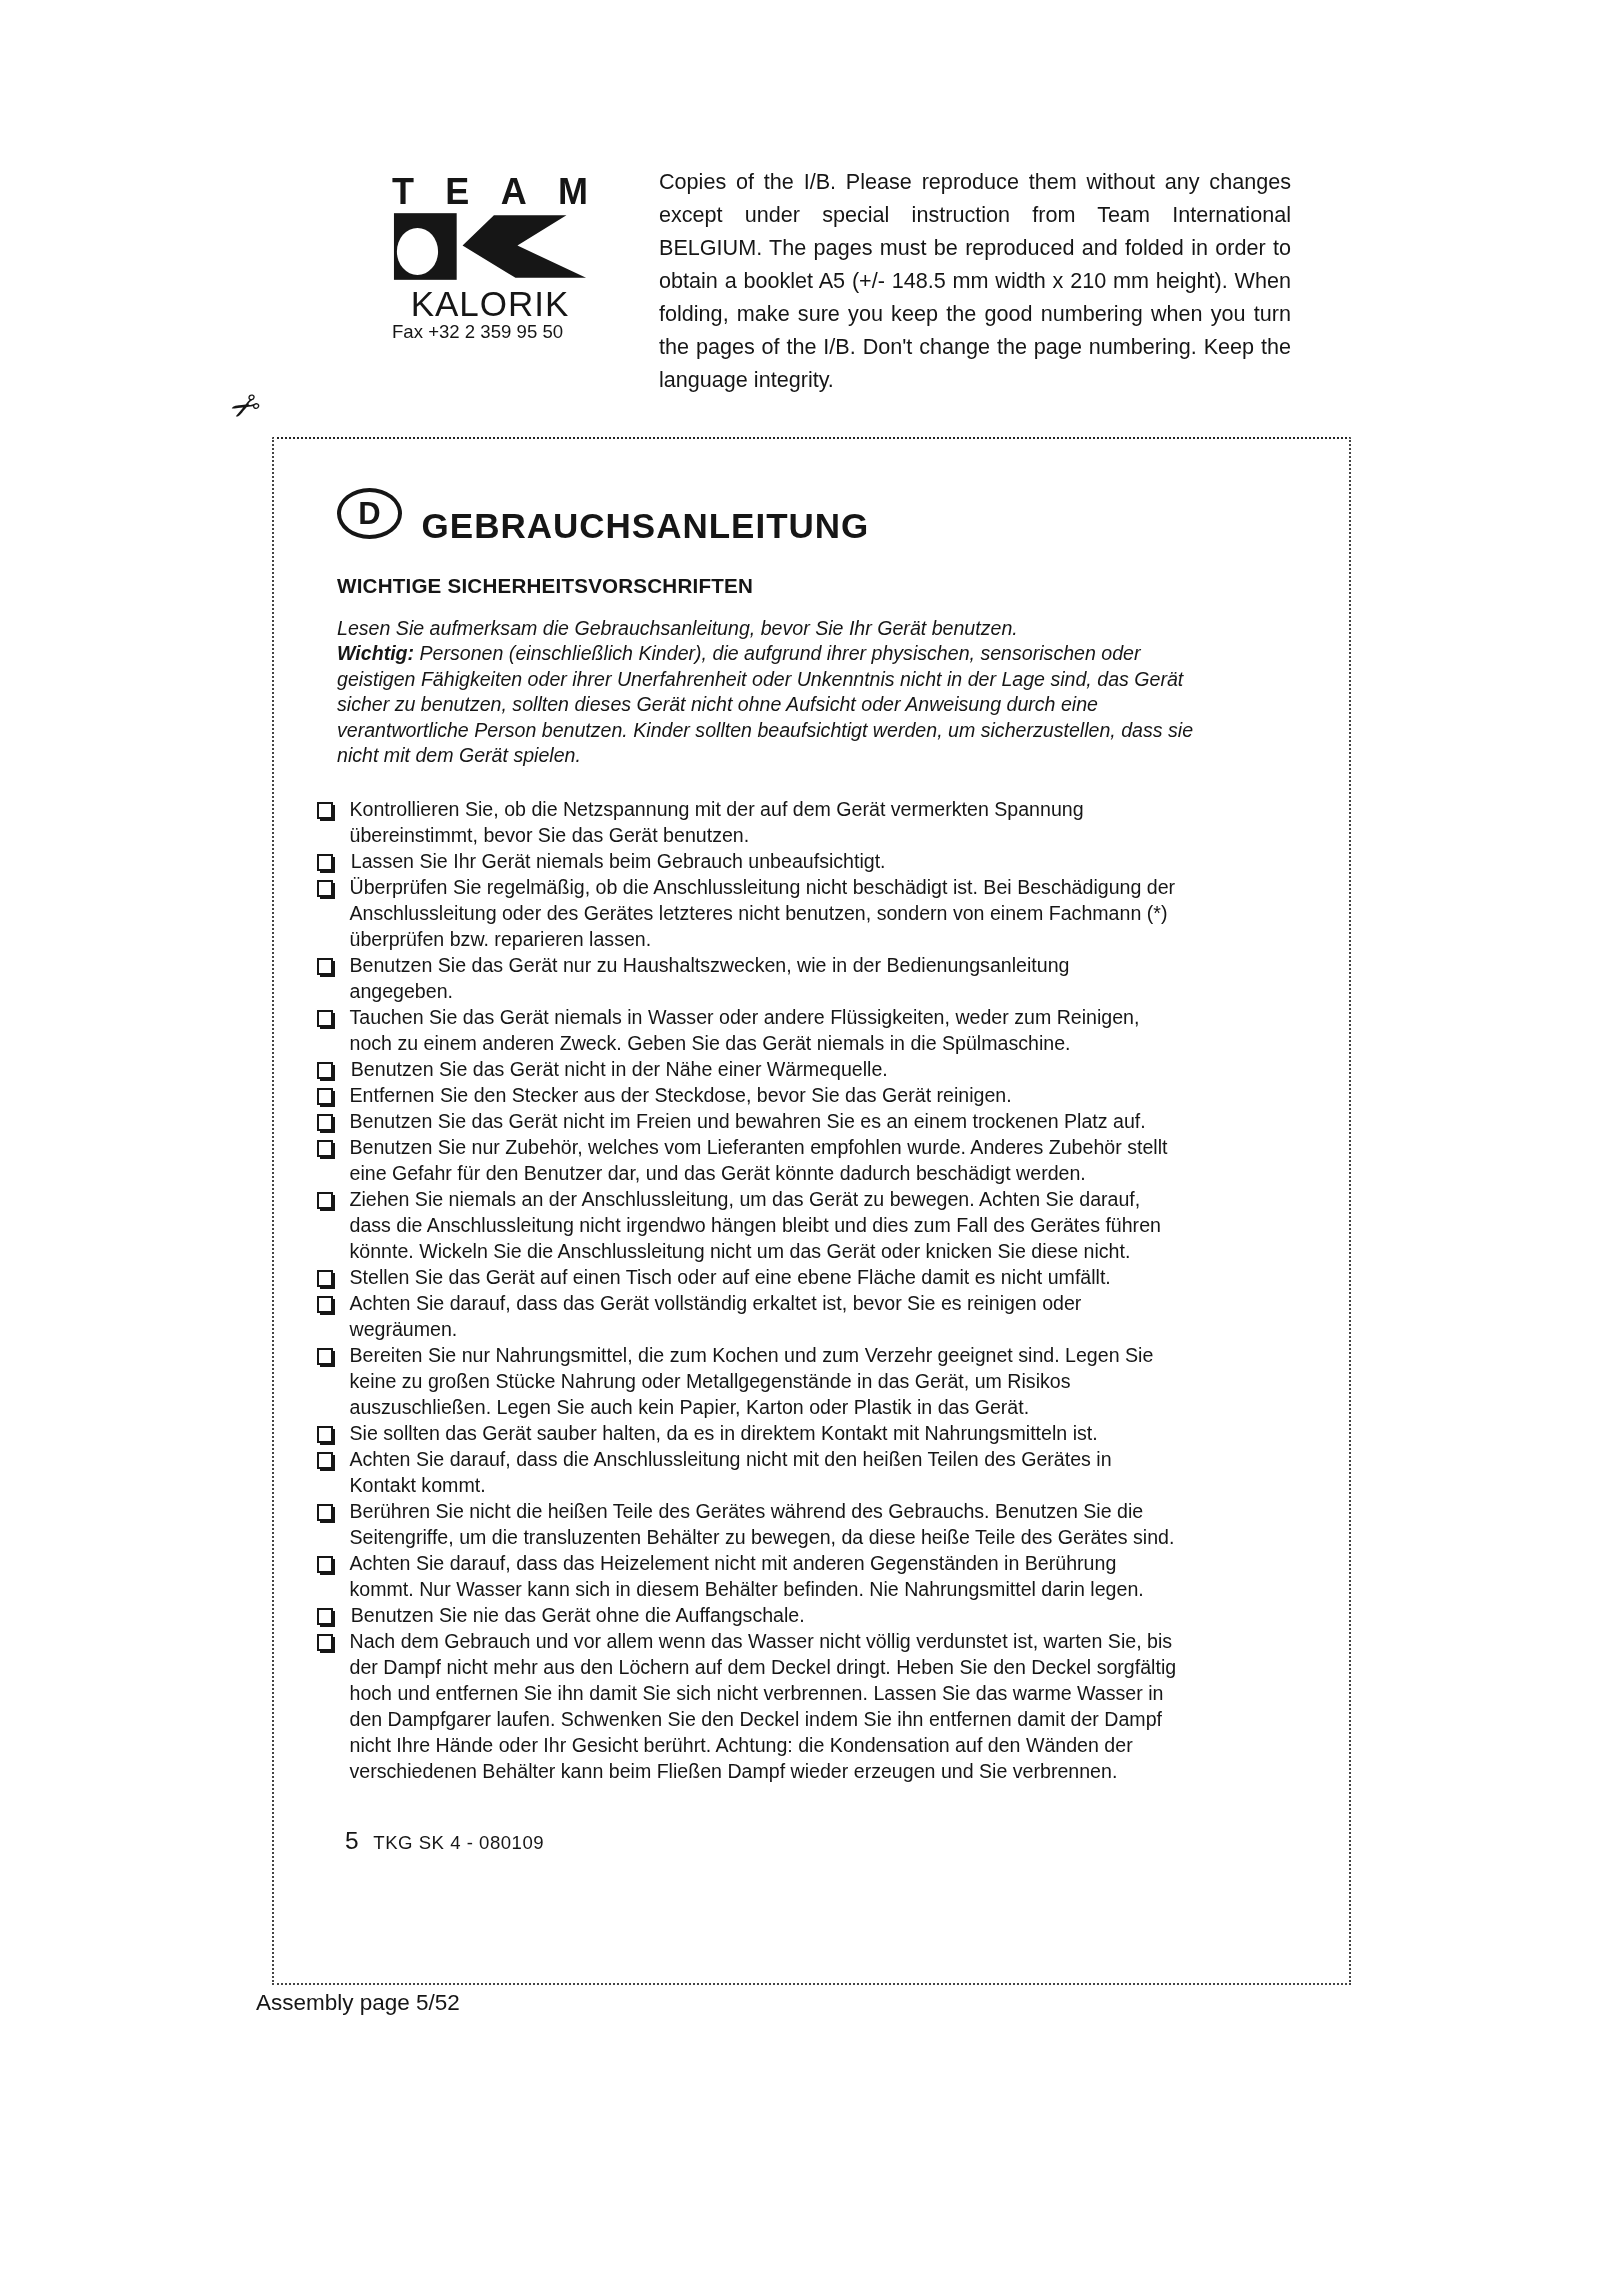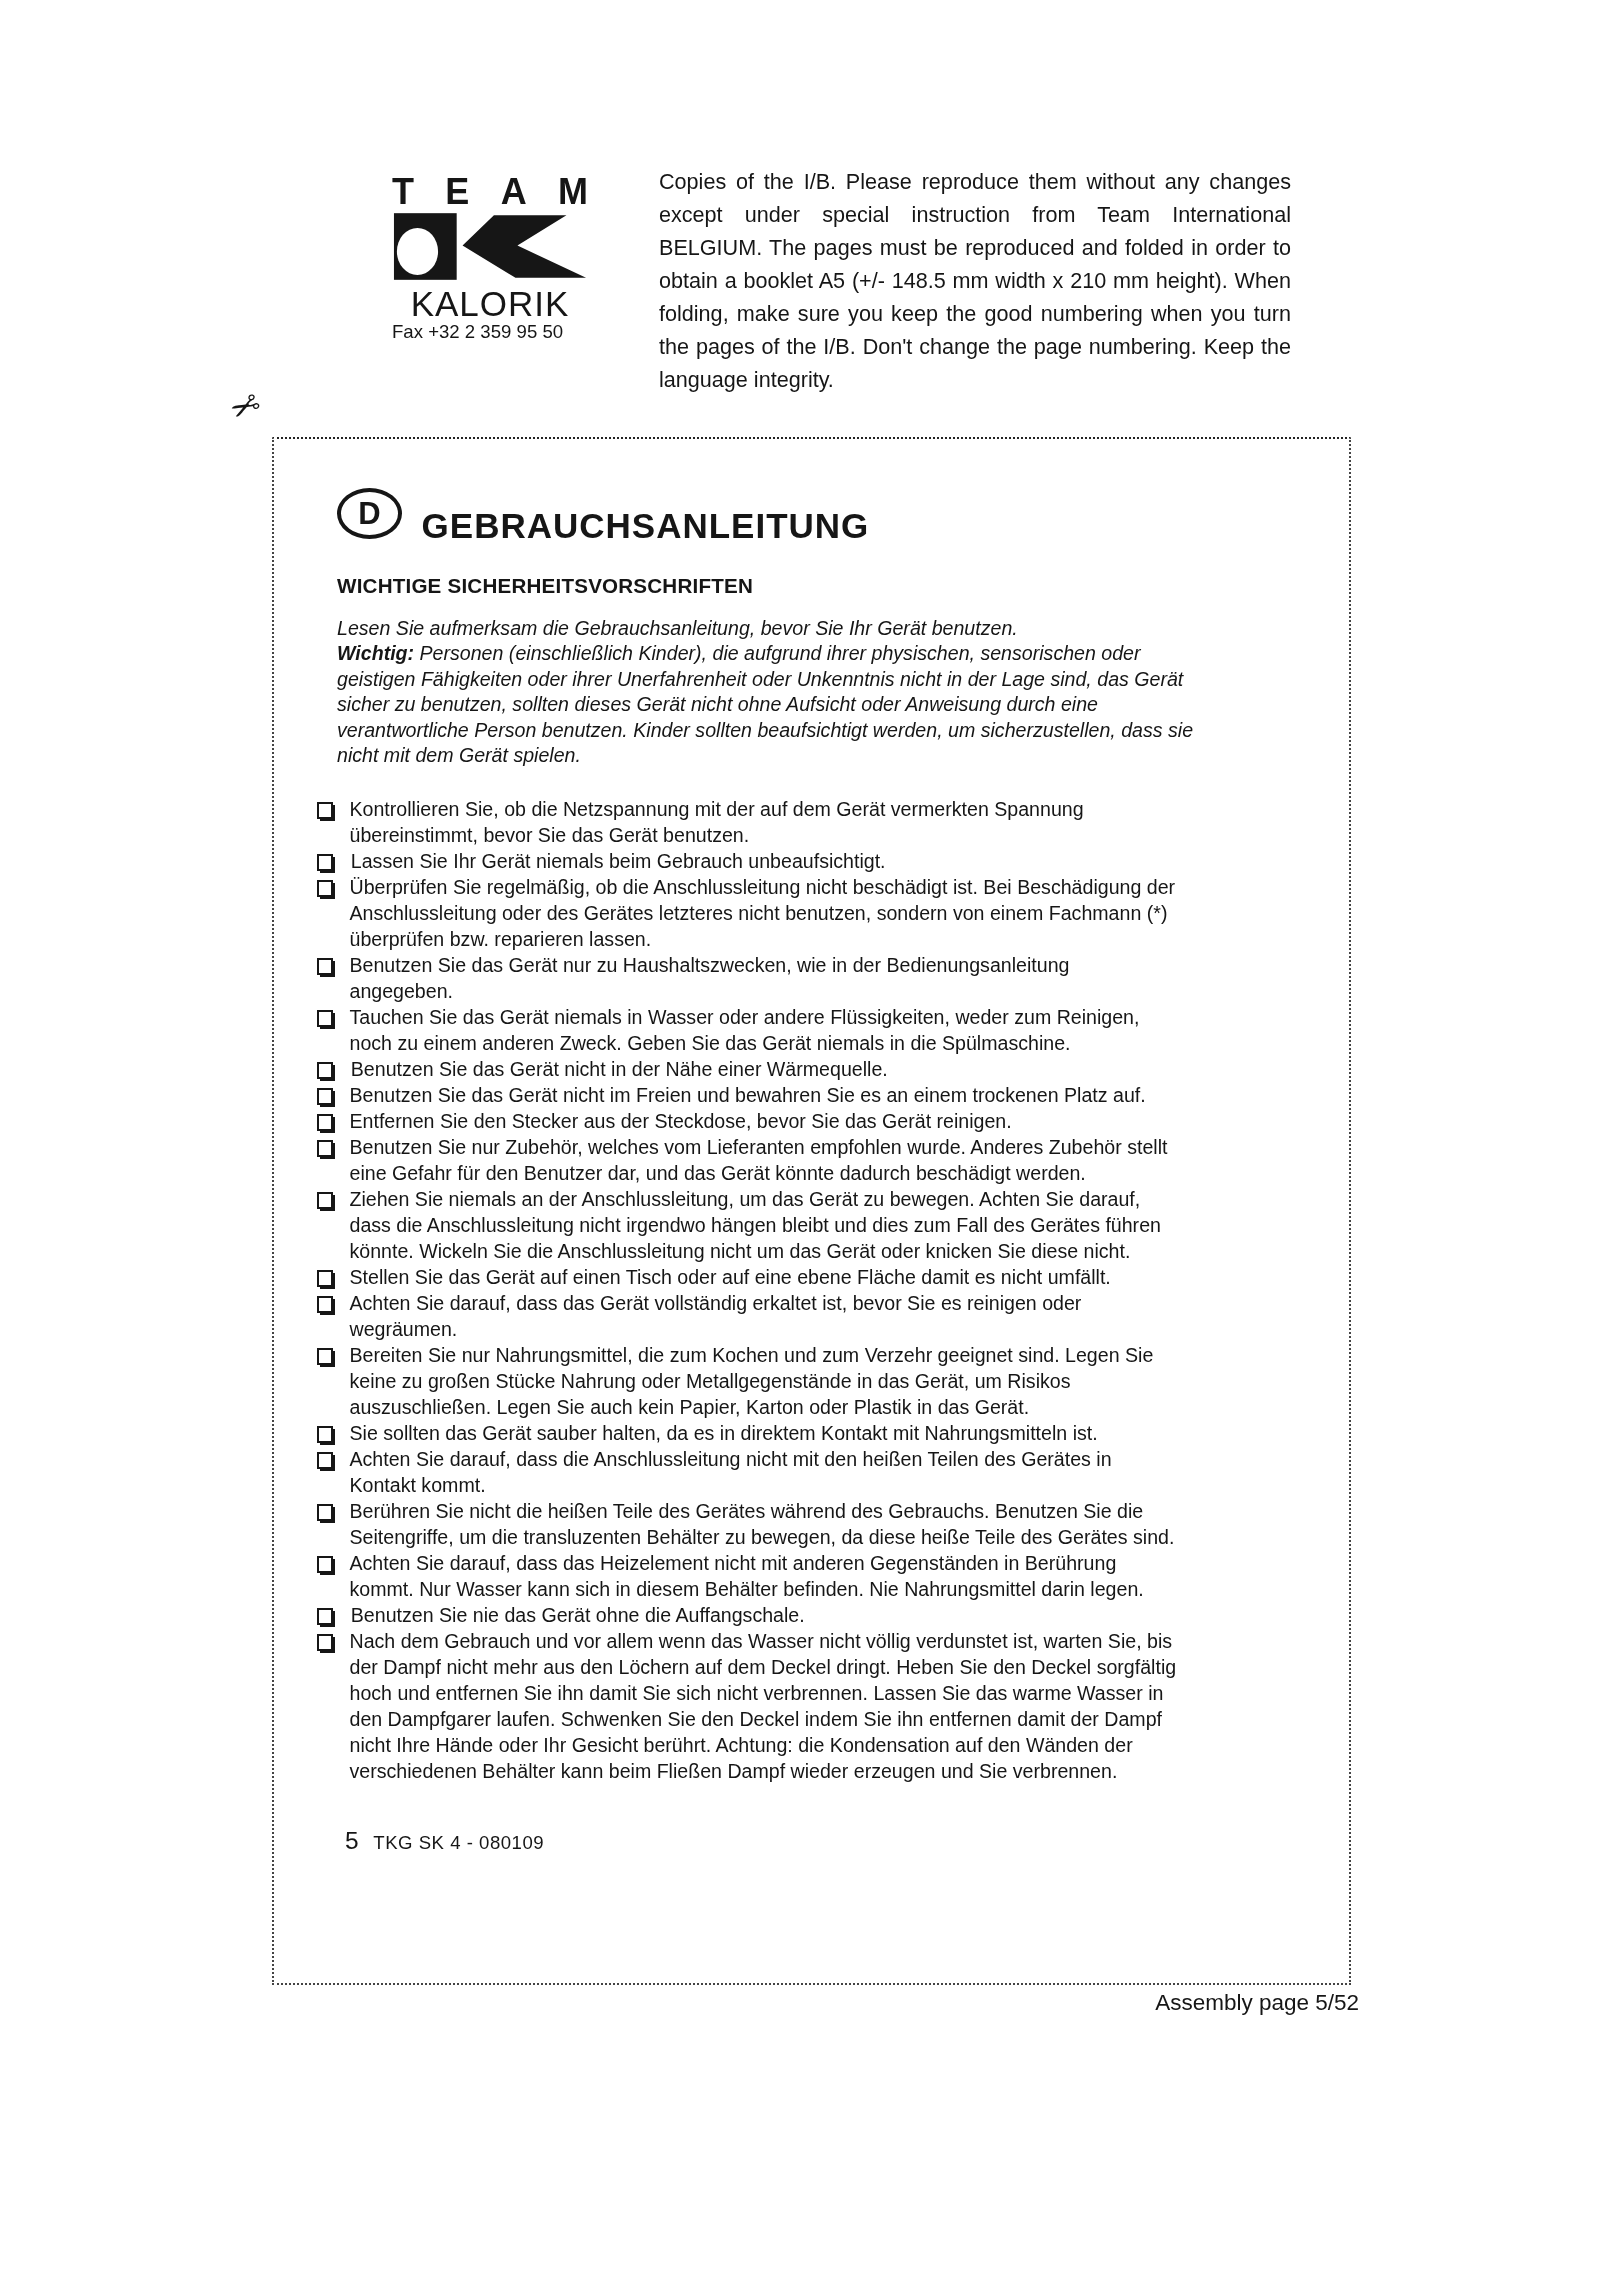--- a/index.html
+++ b/index.html
@@ -63,22 +63,22 @@
     background:#fff;
   }
   .item .txt{margin-left:16.7px;max-width:828px;}
   .item.flush .txt{margin-left:18px;}
   
   .box-footer{display:flex;align-items:baseline;margin:43px 0 0 71px;}
   .box-footer .pageno{font-size:24.5px;}
   .box-footer .code{font-size:18.6px;margin-left:14.7px;letter-spacing:0.5px;}
   
   .assembly{
-    position:absolute;left:280px;top:1990px;width:1079px;
-    text-align:right;font-size:22.5px;
+    position:absolute;left:256px;top:1990px;width:1079px;
+    text-align:left;font-size:22.5px;
   }
 </style>
 </head>
 <body>
 
 <div class="page">
 
   <div class="logo-block">
     <div class="logo-team">
       <span>T</span>
@@ -140,26 +140,26 @@
           <span class="txt">Tauchen Sie das Gerät niemals in Wasser oder andere Flüssigkeiten, weder zum Reinigen, noch zu einem anderen Zweck. Geben Sie das Gerät niemals in die Spülmaschine.</span>
         </div>
 
         <div class="item flush">
           <span class="bullet"></span>
           <span class="txt">Benutzen Sie das Gerät nicht in der Nähe einer Wärmequelle.</span>
         </div>
 
         <div class="item">
           <span class="bullet"></span>
+          <span class="txt">Entfernen Sie den Stecker aus der Steckdose, bevor Sie das Gerät reinigen.</span>
+        </div>
+
+        <div class="item">
+          <span class="bullet"></span>
           <span class="txt">Benutzen Sie das Gerät nicht im Freien und bewahren Sie es an einem trockenen Platz auf.</span>
-        </div>
-
-        <div class="item">
-          <span class="bullet"></span>
-          <span class="txt">Entfernen Sie den Stecker aus der Steckdose, bevor Sie das Gerät reinigen.</span>
         </div>
 
         <div class="item">
           <span class="bullet"></span>
           <span class="txt">Benutzen Sie nur Zubehör, welches vom Lieferanten empfohlen wurde. Anderes Zubehör stellt eine Gefahr für den Benutzer dar, und das Gerät könnte dadurch beschädigt werden.</span>
         </div>
 
         <div class="item">
           <span class="bullet"></span>
           <span class="txt">Ziehen Sie niemals an der Anschlussleitung, um das Gerät zu bewegen. Achten Sie darauf, dass die Anschlussleitung nicht irgendwo hängen bleibt und dies zum Fall des Gerätes führen könnte. Wickeln Sie die Anschlussleitung nicht um das Gerät oder knicken Sie diese nicht.</span>

